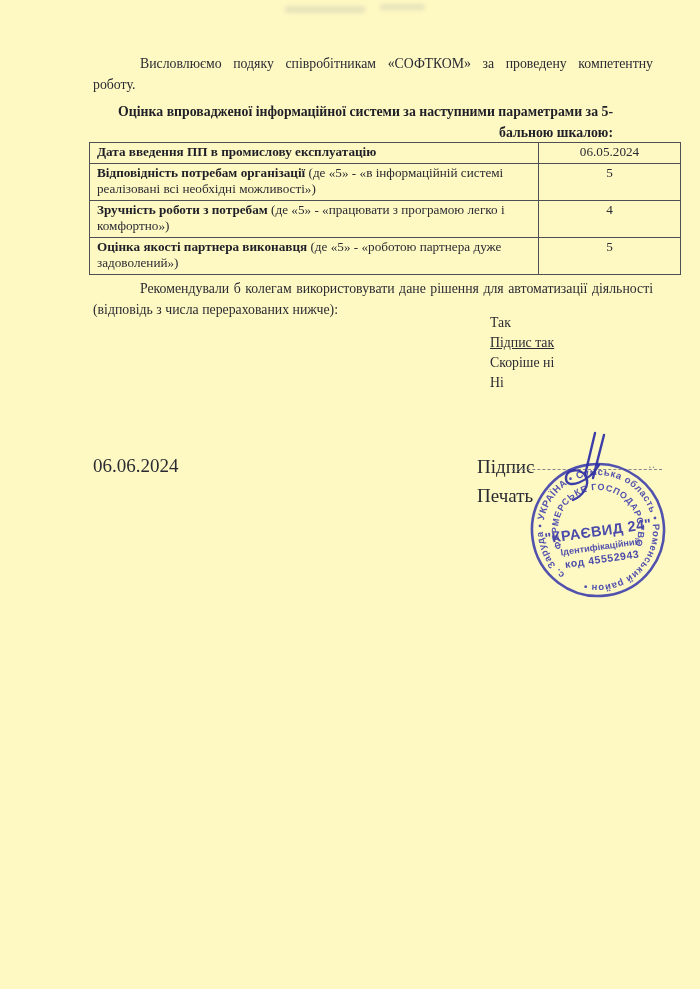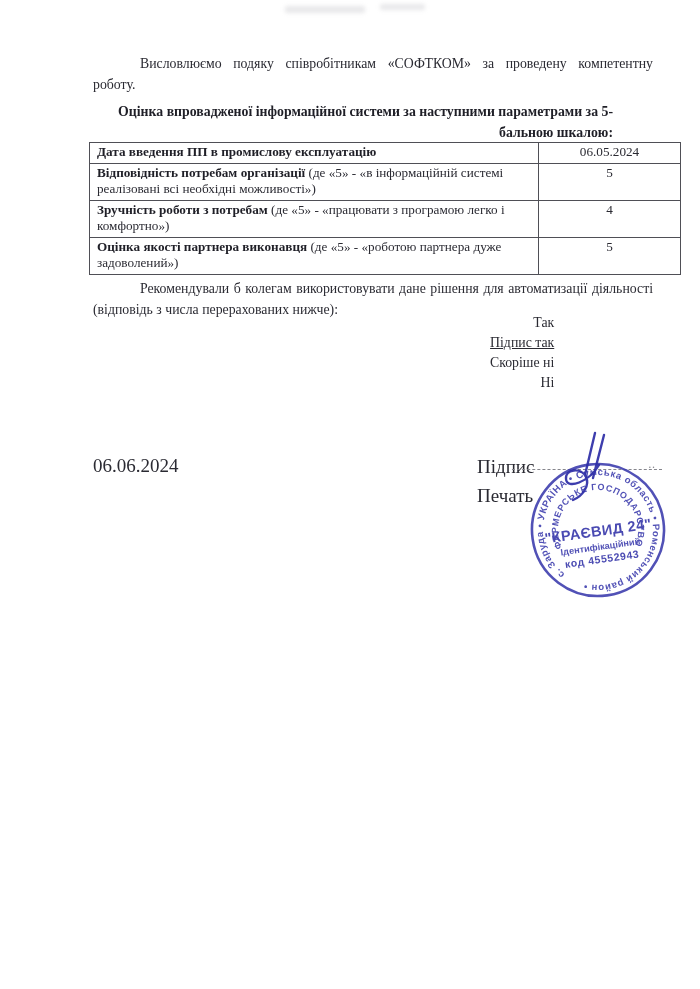--- a/index.html
+++ b/index.html
@@ -1,17 +1,17 @@
 <!DOCTYPE html>
 <html><head>
 <meta charset="utf-8">
 <style>
   html,body{margin:0;padding:0;background:#e9e9e9;}
   .page{
-    position:relative;width:700px;height:989px;background:#ffffff;
+    position:relative;width:700px;height:989px;background:#fef9c3;
     font-family:"Liberation Serif","DejaVu Serif",serif;
     color:#2a2a32;overflow:hidden;margin:0 auto;
   }
   .abs{position:absolute;}
   .para{
     width:560px;font-size:13.8px;line-height:21px;text-align:justify;
     color:#2a2a32;
   }
   .para.indent{text-indent:47px;}
   .para.sp{word-spacing:3px;}
@@ -23,21 +23,21 @@
     font-size:13.2px;color:#2a2a32;
   }
   table.ratings td{
     border:1.3px solid #4f4f56;padding:1px 7px 2px 7px;
     vertical-align:top;line-height:16.5px;
   }
   td.lbl{width:434px;margin-top:34px;}
   td.val{width:127px;text-align:center;}
   .b{font-weight:bold;color:#1f1f27;}
   .options{font-size:13.8px;line-height:20px;color:#2a2a32;}
-  .option{white-space:nowrap;text-align:right;}
+  .option{white-space:nowrap;}
   .option.selected{text-decoration:underline;}
   .footer-text{font-size:19px;color:#2a2a32;}
   .sig-line{
     width:150px;height:1px;border-bottom:1.3px dashed #85858c;
   }
   .sig-dots{font-size:11px;color:#8a8a92;letter-spacing:2px;}
   .artifact{
     background:rgba(150,150,160,0.22);filter:blur(2px);border-radius:2px;
   }
   .stamp-svg{overflow:visible;}

